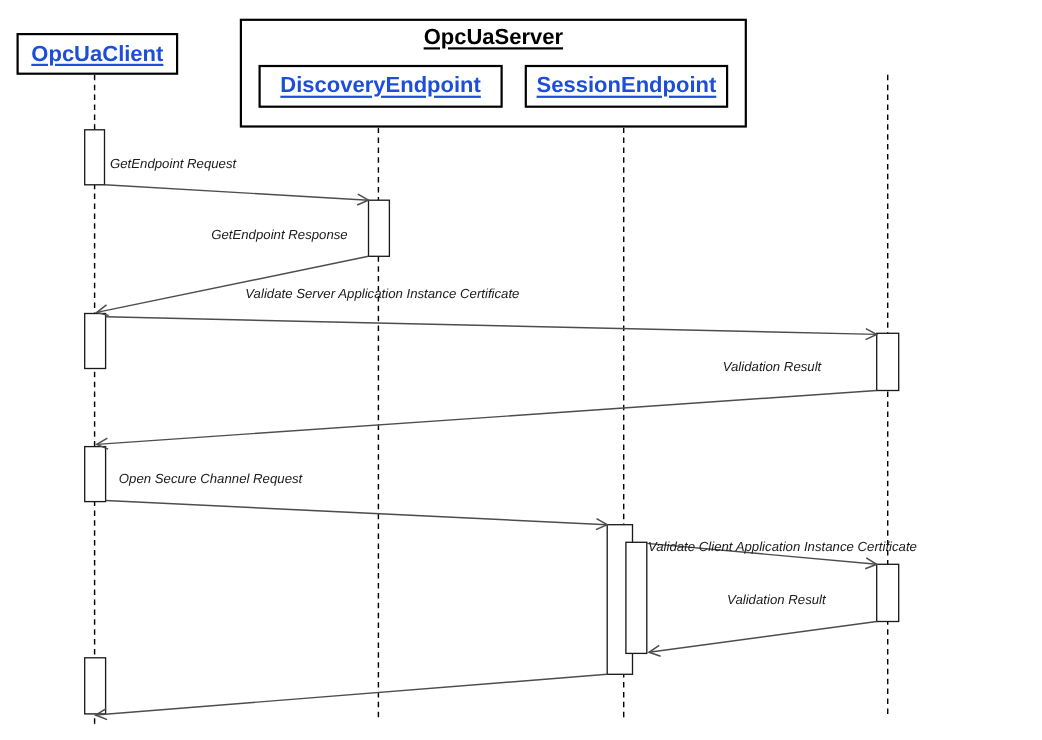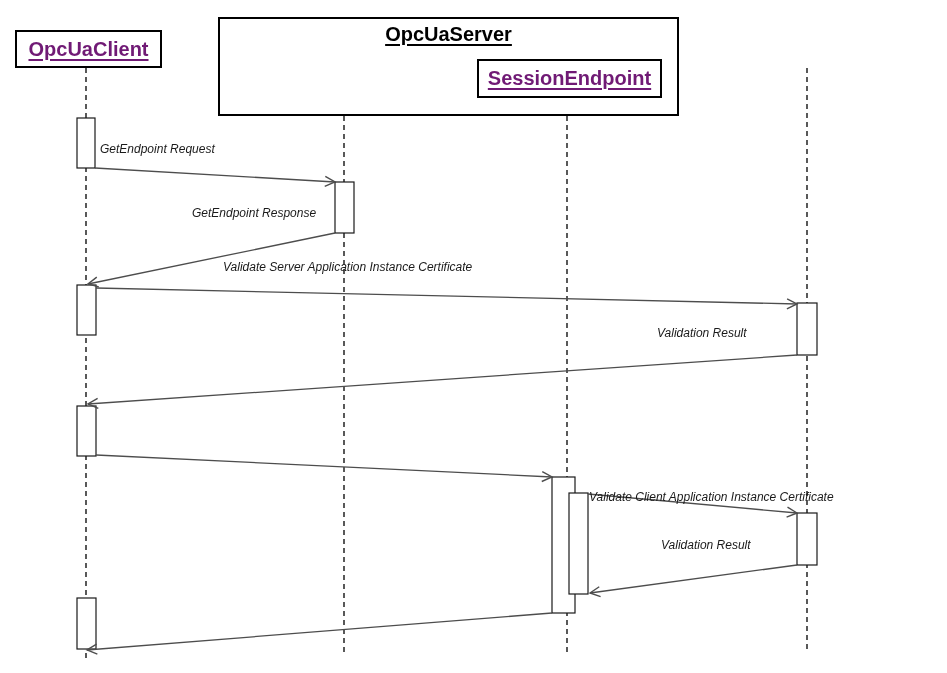--- a/index.html
+++ b/index.html
@@ -20,21 +20,21 @@
     background: #ffffff;
     border: 2px solid #000000;
     box-sizing: border-box;
     display: flex;
     align-items: center;
     justify-content: center;
   }
   .ptitle {
     font-weight: bold;
     font-size: 20px;
-    color: #701a75;
+    color: #1d4ed8;
     text-decoration: underline;
     text-decoration-thickness: 2px;
     text-underline-offset: 3px;
     white-space: nowrap;
   }
   .server-frame {
     position: absolute;
     background: #ffffff;
     border: 2px solid #000000;
     box-sizing: border-box;
@@ -96,26 +96,30 @@
   </svg>
 
   <div class="pbox" style="left:15px; top:30px; width:147px; height:38px;">
     <span class="ptitle">OpcUaClient</span>
   </div>
 
   <div class="server-frame" style="left:218px; top:17px; width:461px; height:99px;">
     <div class="server-title">OpcUaServer</div>
   </div>
 
+  <div class="pbox" style="left:235px; top:59px; width:222px; height:39px;">
+    <span class="ptitle">DiscoveryEndpoint</span>
+  </div>
 
   <div class="pbox" style="left:477px; top:59px; width:185px; height:39px;">
     <span class="ptitle">SessionEndpoint</span>
   </div>
 
 
   <div class="msg" style="left:100px; top:142px;">GetEndpoint Request</div>
   <div class="msg" style="left:160px; top:206px;margin-left:32px;">GetEndpoint Response</div>
   <div class="msg" style="left:223px; top:260px;">Validate Server Application Instance Certificate</div>
   <div class="msg" style="left:657px; top:326px;">Validation Result</div>
+  <div class="msg" style="left:108px; top:428px;">Open Secure Channel Request</div>
   <div class="msg" style="left:589px; top:466px;margin-top:24px;">Validate Client Application Instance Certificate</div>
   <div class="msg" style="left:661px; top:538px;">Validation Result</div>
 
 </div>
 
 </body></html>

